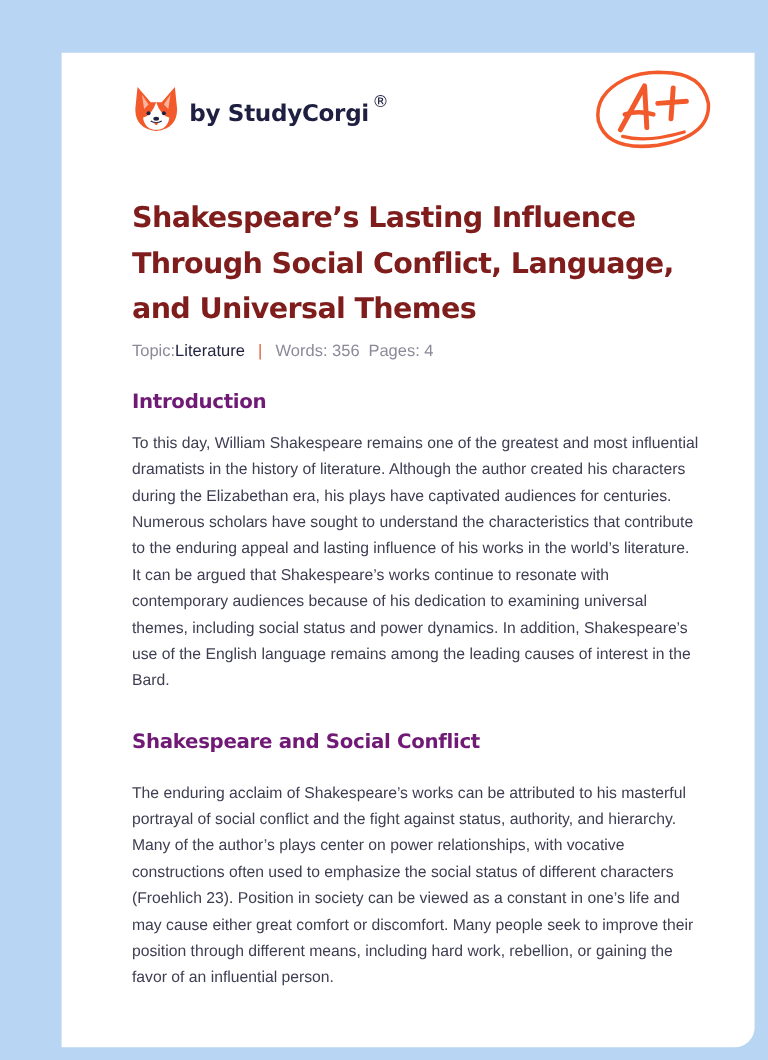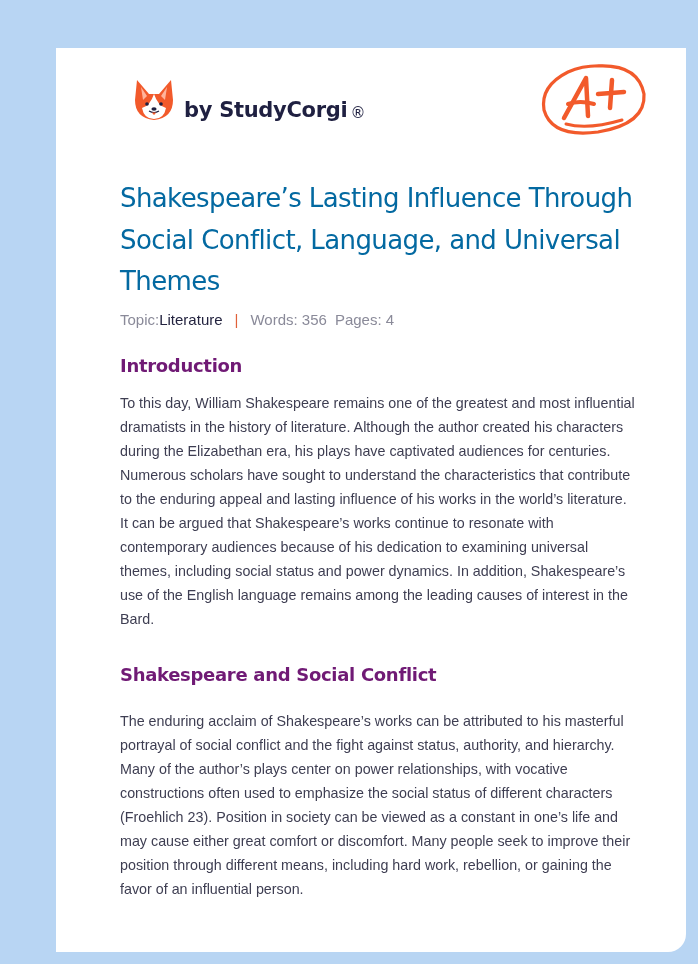--- a/index.html
+++ b/index.html
@@ -16,25 +16,25 @@
       left: 56px;
       top: 48px;
       width: 630px;
       height: 904px;
       background: #ffffff;
       border-radius: 0 0 18px 0;
       box-sizing: border-box;
     }
     .logo {
       position: absolute;
-      left: 78px;
+      left: 66px;
       top: 28px;
       height: 46px;
       display: flex;
-      align-items: flex-end;
+      align-items: center;
     }
     .logo svg { display: block; }
     .brand {
       margin-left: 10px;
       margin-top: 8px;
       font-family: "DejaVu Sans", sans-serif;
       font-weight: bold;
       font-size: 21px;
       color: #1f2041;
       letter-spacing: -0.3px;
@@ -51,24 +51,24 @@
       left: 482px;
       top: 10px;
     }
     .title {
       position: absolute;
       left: 64px;
       top: 130px;
       width: 520px;
       margin: 0;
       font-family: "DejaVu Sans", sans-serif;
-      font-weight: normal;
+      font-weight: bold;
       font-size: 26px;
       line-height: 41.5px;
-      color: #0369a1;
+      color: #7f1d1d;
       letter-spacing: -0.6px;
     }
     .meta {
       position: absolute;
       left: 64px;
       top: 263px;
       font-family: "Liberation Sans", sans-serif;
       font-size: 15px;
       color: #8a8a99;
       display: flex;

